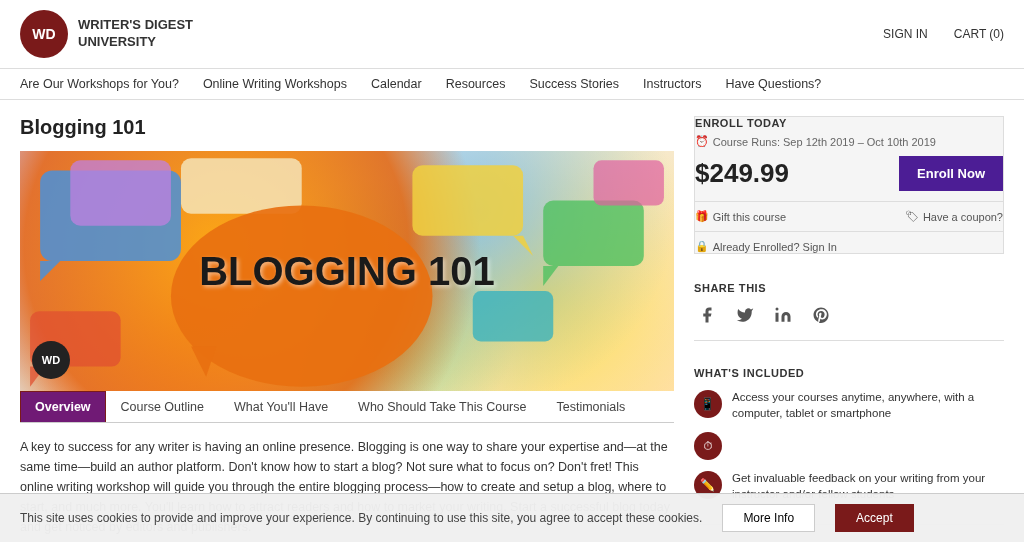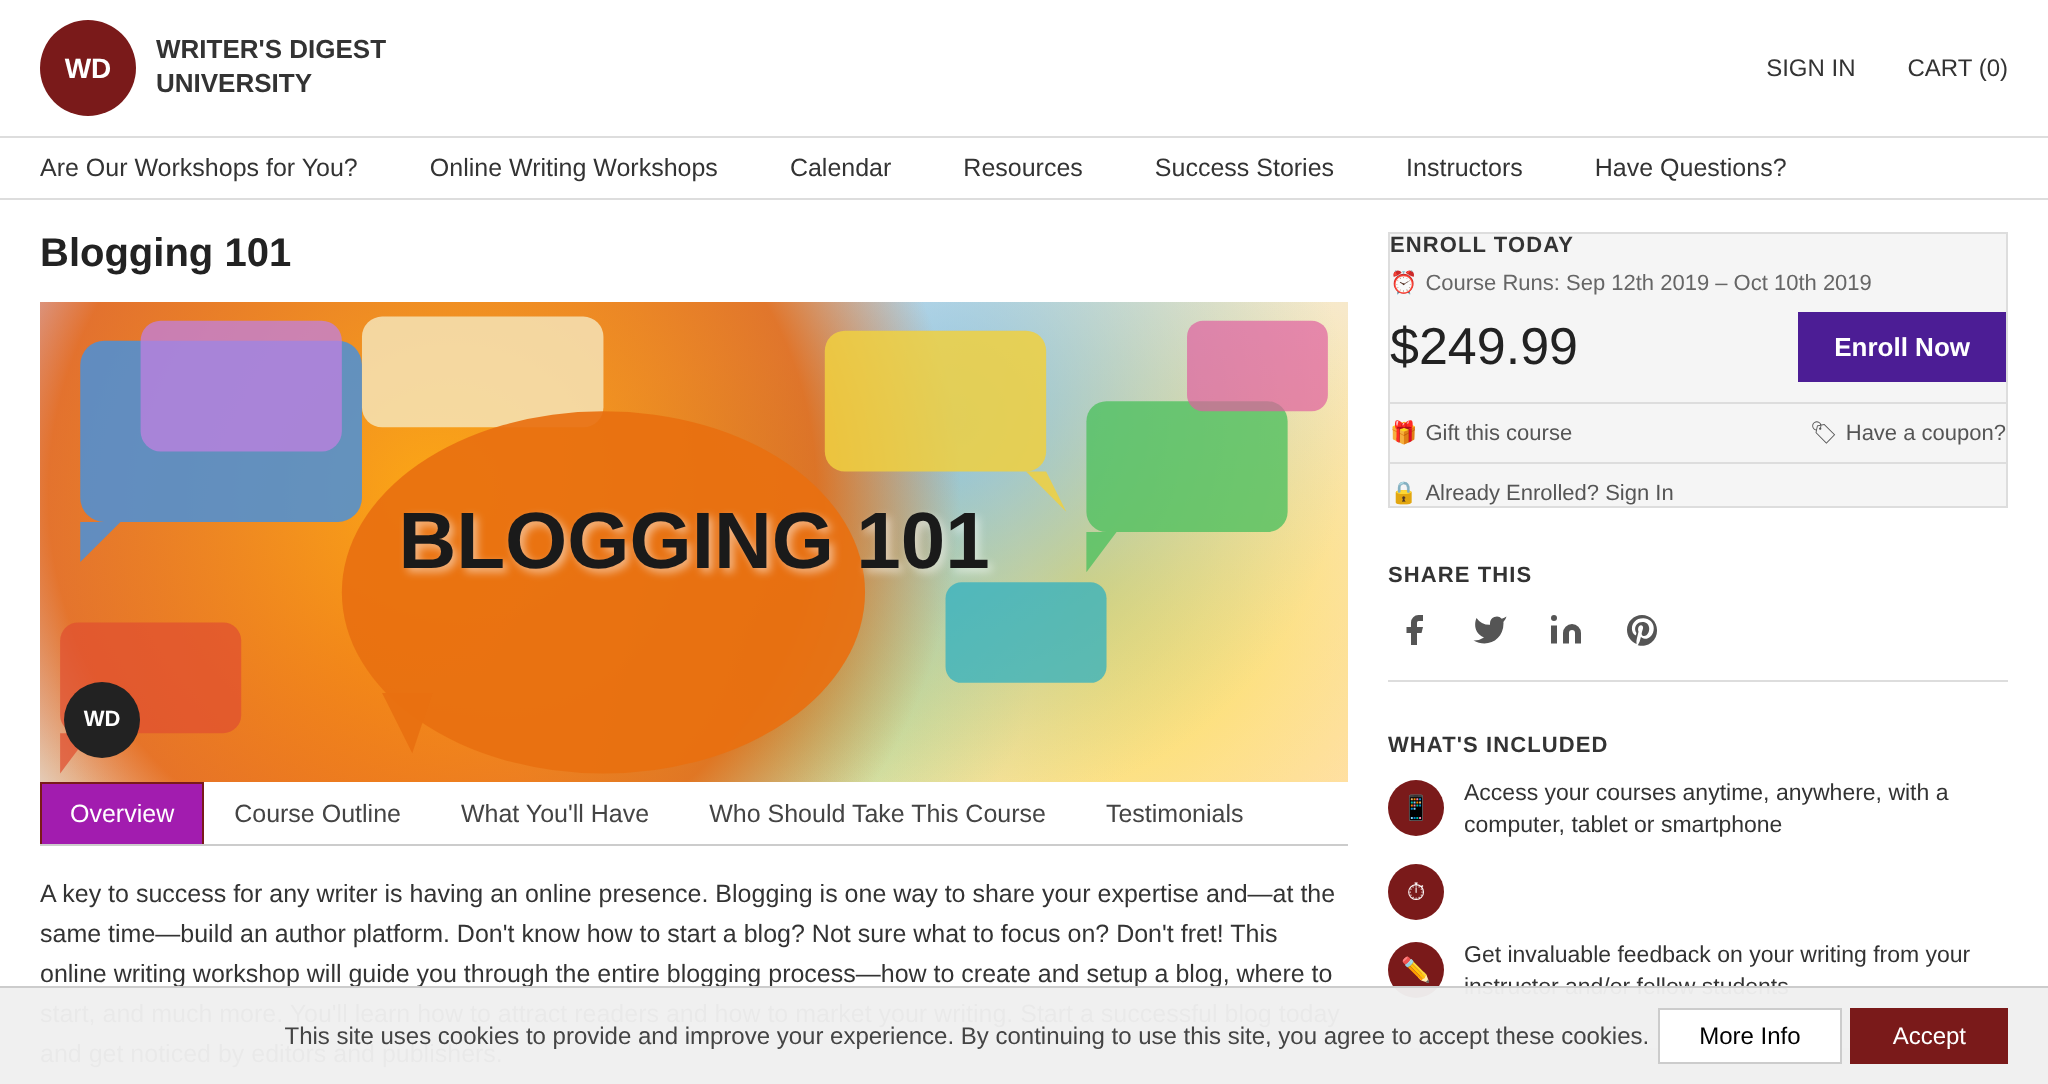--- a/index.html
+++ b/index.html
@@ -45,21 +45,21 @@
       color: #333;
     }
     .header-right span { cursor: pointer; }
 
     
     .nav {
       display: flex;
       align-items: flex-end;
       padding: 8px 20px;
       border-bottom: 1px solid #ddd;
-      gap: 36px;
+      gap: 24px;
       font-size: 12.5px;
     }
     .nav span { cursor: pointer; color: #333; }
 
     
     .main-layout {
       display: flex;
       padding: 16px 20px;
       gap: 20px;
       max-width: 1024px;
@@ -139,23 +139,24 @@
     }
     .tab {
       padding: 8px 14px;
       font-size: 12.5px;
       cursor: pointer;
       border: 1px solid transparent;
       border-bottom: none;
       color: #444;
     }
     .tab.active {
-      background: #a21caf;
+      background: #701a75;
       color: #fff;
       border-color: #7a1a1a;
+      font-weight: bold;
     }
 
     
     .description {
       padding: 14px 0;
       font-size: 12.5px;
       line-height: 1.6;
       color: #333;
     }
 
@@ -183,21 +184,21 @@
     }
     .clock-icon { color: #7a1a1a; font-size: 11px; }
     .price-row {
       display: flex;
       align-items: center;
       justify-content: space-between;
       margin-bottom: 10px;
     }
     .price {
       font-size: 26px;
-      font-weight: normal;
+      font-weight: bold;
       color: #222;
     }
     .enroll-btn {
       background: #4c1d95;
       color: #fff;
       border: none;
       padding: 10px 18px;
       font-size: 13px;
       font-weight: bold;
       cursor: pointer;
@@ -294,22 +295,22 @@
     
     .cookie-bar {
       position: fixed;
       bottom: 0;
       left: 0;
       right: 0;
       background: rgba(240,240,240,0.97);
       border-top: 1px solid #ccc;
       display: flex;
       align-items: center;
-      justify-content: flex-end;
-      gap: 4px;
+      justify-content: flex-start;
+      gap: 20px;
       padding: 10px 20px;
       font-size: 12px;
       color: #444;
       z-index: 100;
     }
     .cookie-btn {
       padding: 6px 20px;
       font-size: 12px;
       cursor: pointer;
       border: 1px solid #ccc;

